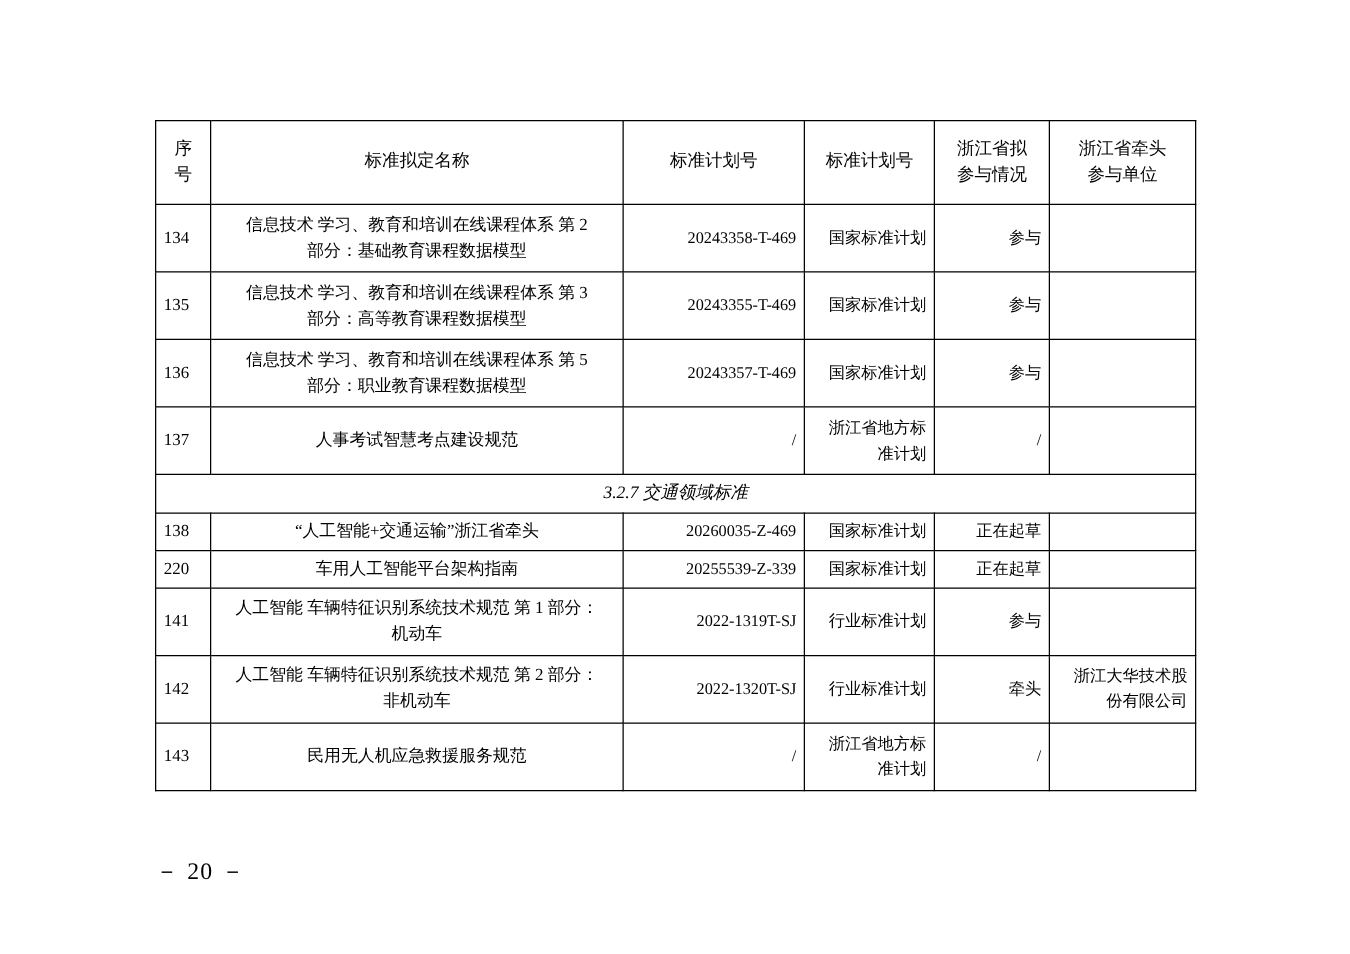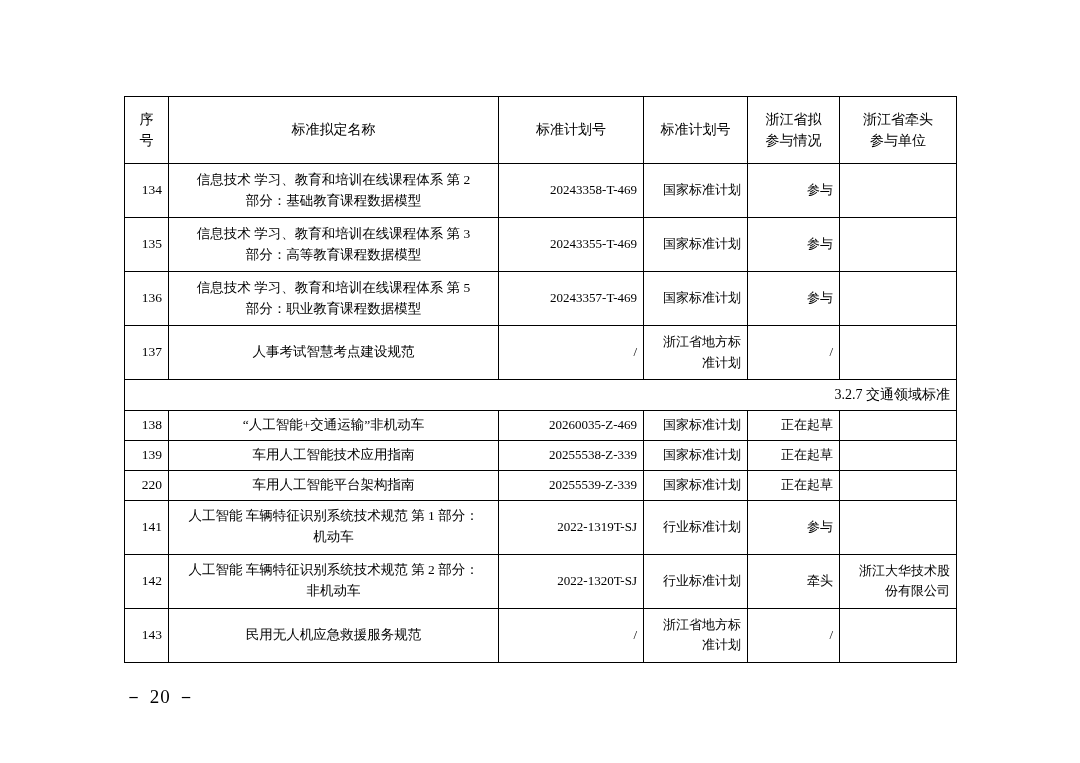--- a/index.html
+++ b/index.html
@@ -50,40 +50,41 @@
     text-align: center;
     height: 58px;
     font-size: 14px;
   }
   .hdr-two {
     display: block;
     text-align: center;
     line-height: 1.5;
   }
   .c-seq {
-    text-align: right;
+    text-align: left;
     font-size: 13.5px;
   }
   .c-name {
     text-align: center;
     font-size: 13.5px;
   }
   .c-center {
     text-align: right;
     font-size: 13px;
   }
   .two-line {
     line-height: 1.55;
   }
   .section-row td {
-    text-align: right;
+    text-align: center;
     font-weight: bold;
     font-size: 14px;
     padding-top: 6px;
     padding-bottom: 6px;
+    font-style: italic;
   }
   .r-tall2 { height: 54px; }
   .r-one { height: 30px; }
   .r-two { height: 54px; }
   .page-num {
     position: absolute;
     left: 124px;
     top: 684px;
     font-size: 19px;
     letter-spacing: 1px;
@@ -172,35 +173,27 @@
           <td class="c-center">/</td>
           <td class="c-center"></td>
         </tr>
 
         <tr class="section-row">
           <td colspan="6">3.2.7 交通领域标准</td>
         </tr>
 
         <tr class="r-one">
           <td class="c-seq">138</td>
-          <td class="c-name">“人工智能+交通运输”非机动车</td>
+          <td class="c-name">“人工智能+交通运输”浙江省牵头</td>
           <td class="c-center">20260035-Z-469</td>
           <td class="c-center">国家标准计划</td>
           <td class="c-center">正在起草</td>
           <td class="c-center"></td>
         </tr>
 
-        <tr class="r-one">
-          <td class="c-seq">139</td>
-          <td class="c-name">车用人工智能技术应用指南</td>
-          <td class="c-center">20255538-Z-339</td>
-          <td class="c-center">国家标准计划</td>
-          <td class="c-center">正在起草</td>
-          <td class="c-center"></td>
-        </tr>
 
         <tr class="r-one">
           <td class="c-seq">220</td>
           <td class="c-name">车用人工智能平台架构指南</td>
           <td class="c-center">20255539-Z-339</td>
           <td class="c-center">国家标准计划</td>
           <td class="c-center">正在起草</td>
           <td class="c-center"></td>
         </tr>
 

